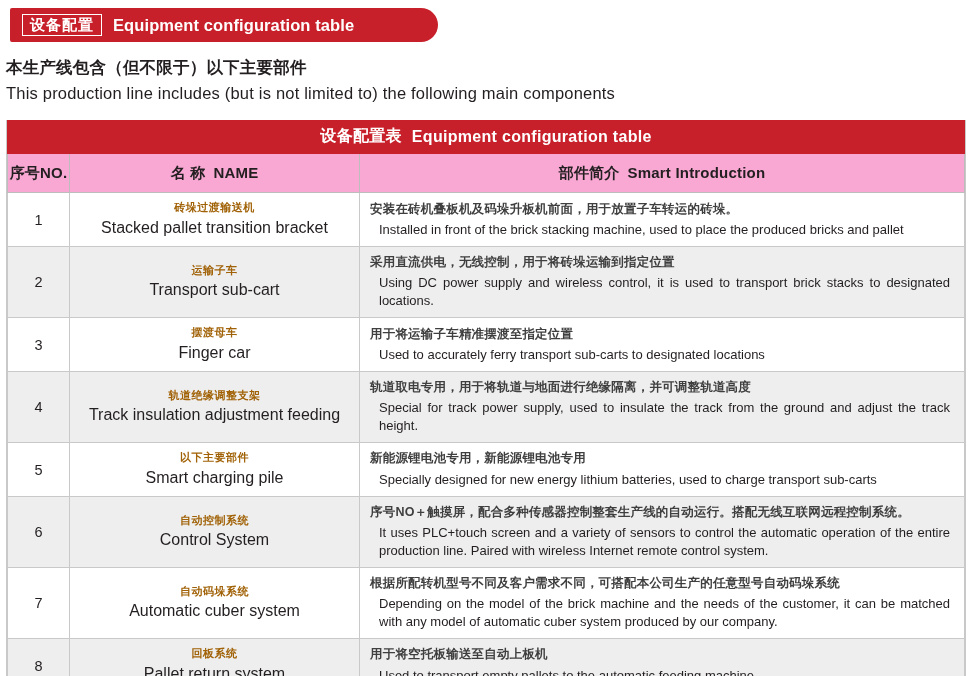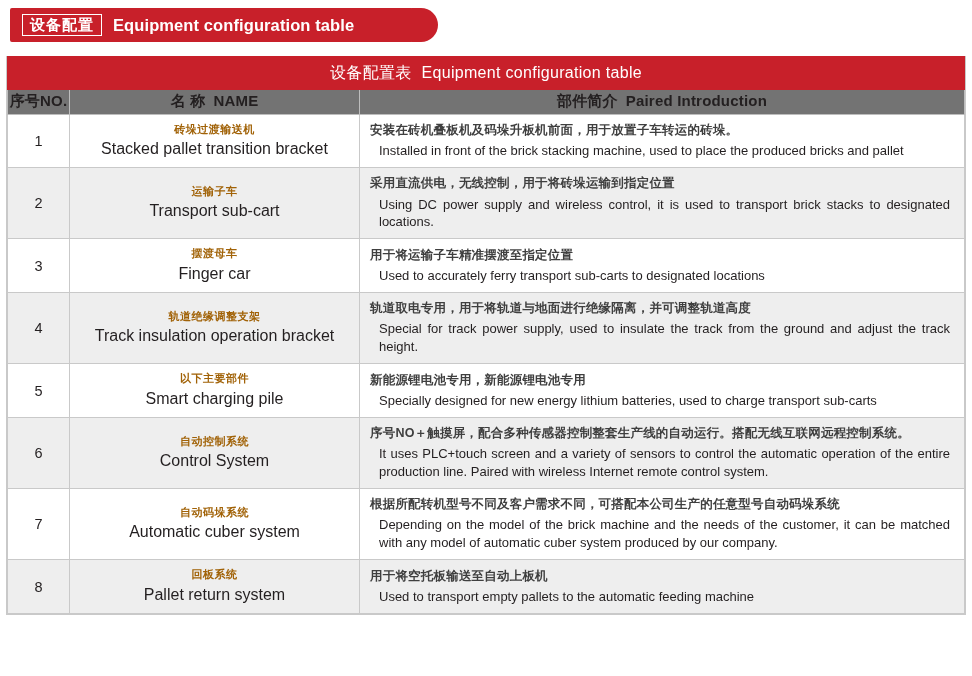--- a/index.html
+++ b/index.html
@@ -87,39 +87,39 @@
     border-top: none;
   }
   .tbl-title {
     background: #c8202a;
     color: #ffffff;
     height: 34px;
     display: flex;
     align-items: center;
     justify-content: center;
     font-size: 16px;
-    font-weight: normal;
+    font-weight: bold;
     letter-spacing: 0.3px;
   }
   .tbl-title .t-cn { margin-right: 10px; }
 
   table {
     border-collapse: collapse;
     width: 100%;
     table-layout: fixed;
   }
   col.c-no   { width: 62px; }
   col.c-name { width: 290px; }
   col.c-desc { width: auto; }
 
   thead th {
-    background: #737373;
+    background: #f9a8d4;
     border: 1px solid #bdbdbd;
     border-top: none;
-    height: 24px;
+    height: 39px;
     font-size: 15px;
     font-weight: bold;
     color: #231f20;
     text-align: center;
     vertical-align: middle;
     letter-spacing: 0.2px;
   }
   thead th .sp { display: inline-block; }
   thead th .gap { display: inline-block; width: 8px; }
 
@@ -181,20 +181,24 @@
 <div class="page">
 
   <div class="banner">
     <div class="banner-bg"></div>
     <div class="banner-inner">
       <span class="banner-cn">设备配置</span>
       <span class="banner-en">Equipment configuration table</span>
     </div>
   </div>
 
+  <div class="intro">
+    <div class="cn">本生产线包含（但不限于）以下主要部件</div>
+    <div class="en">This production line includes (but is not limited to) the following main components</div>
+  </div>
 
   <div class="tbl-wrap">
     <div class="tbl-title">
       <span class="t-cn">设备配置表</span>
       <span class="t-en">Equipment configuration table</span>
     </div>
     <table>
       <colgroup>
         <col class="c-no">
         <col class="c-name">
@@ -202,21 +206,21 @@
       </colgroup>
       <thead>
         <tr>
           <th>
             <span class="sp">序号NO.</span>
           </th>
           <th>
             <span class="sp">名 称</span><span class="gap"></span><span class="sp">NAME</span>
           </th>
           <th>
-            <span class="sp">部件简介</span><span class="gap"></span><span class="sp">Paired Introduction</span>
+            <span class="sp">部件简介</span><span class="gap"></span><span class="sp">Smart Introduction</span>
           </th>
         </tr>
       </thead>
       <tbody>
         <tr class="odd">
           <td class="no">1</td>
           <td class="name">
             <span class="n-cn">砖垛过渡输送机</span>
             <span class="n-en">Stacked pallet transition bracket</span>
           </td>
@@ -244,21 +248,21 @@
           </td>
           <td class="desc">
             <span class="d-cn">用于将运输子车精准摆渡至指定位置</span>
             <span class="d-en">Used to accurately ferry transport sub-carts to designated locations</span>
           </td>
         </tr>
         <tr class="even">
           <td class="no">4</td>
           <td class="name">
             <span class="n-cn">轨道绝缘调整支架</span>
-            <span class="n-en">Track insulation operation bracket</span>
+            <span class="n-en">Track insulation adjustment feeding</span>
           </td>
           <td class="desc">
             <span class="d-cn">轨道取电专用，用于将轨道与地面进行绝缘隔离，并可调整轨道高度</span>
             <span class="d-en">Special for track power supply, used to insulate the track from the ground and adjust the track height.</span>
           </td>
         </tr>
         <tr class="odd">
           <td class="no">5</td>
           <td class="name">
             <span class="n-cn">以下主要部件</span>

